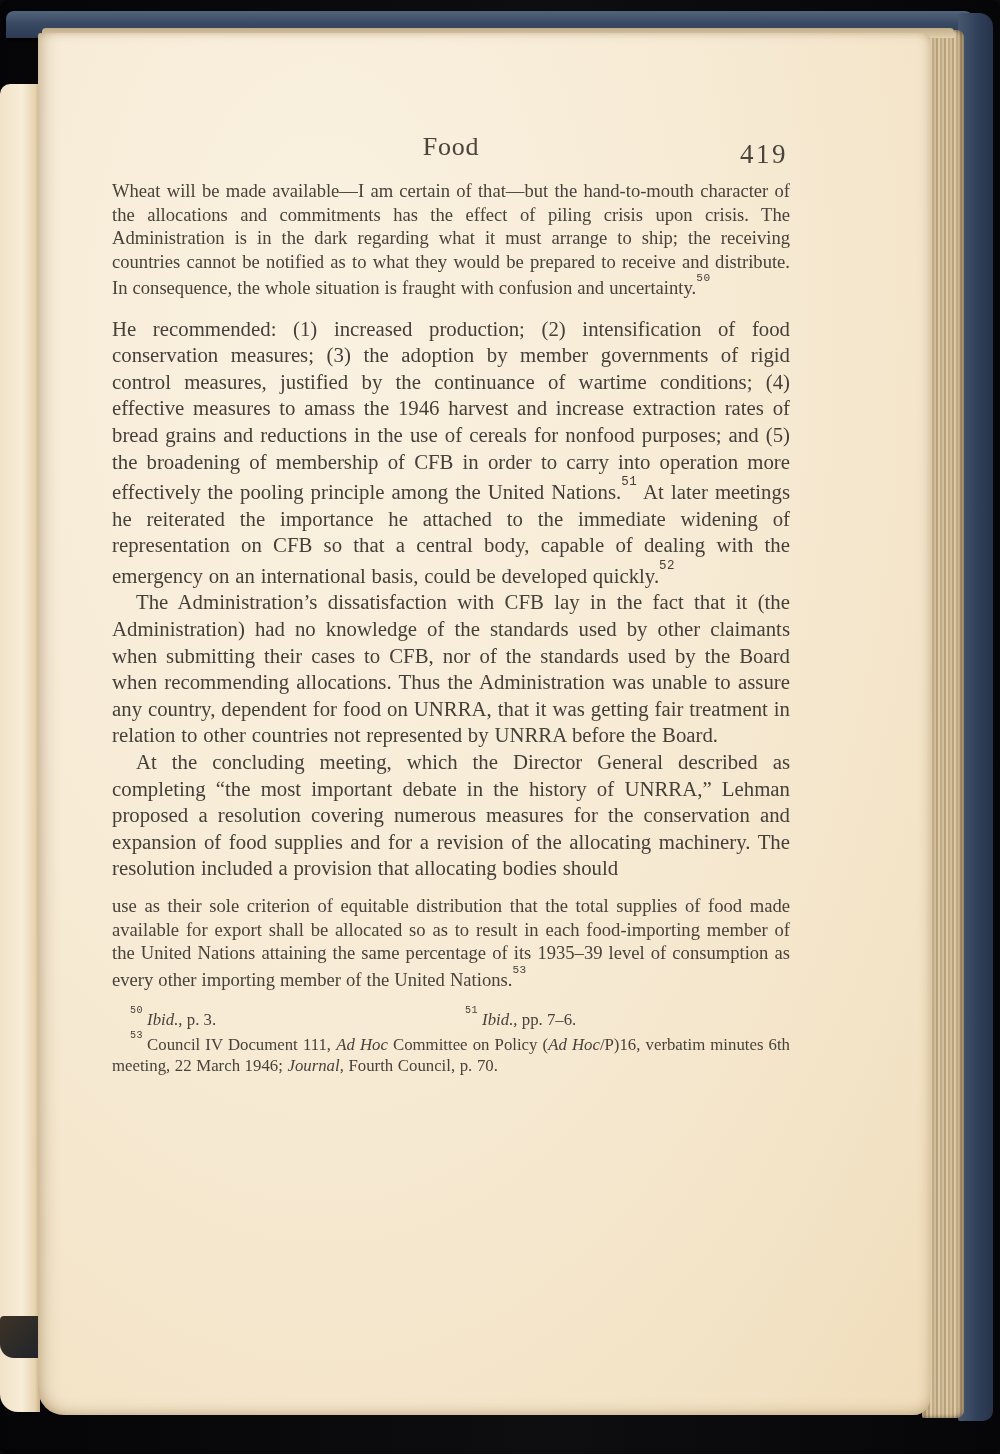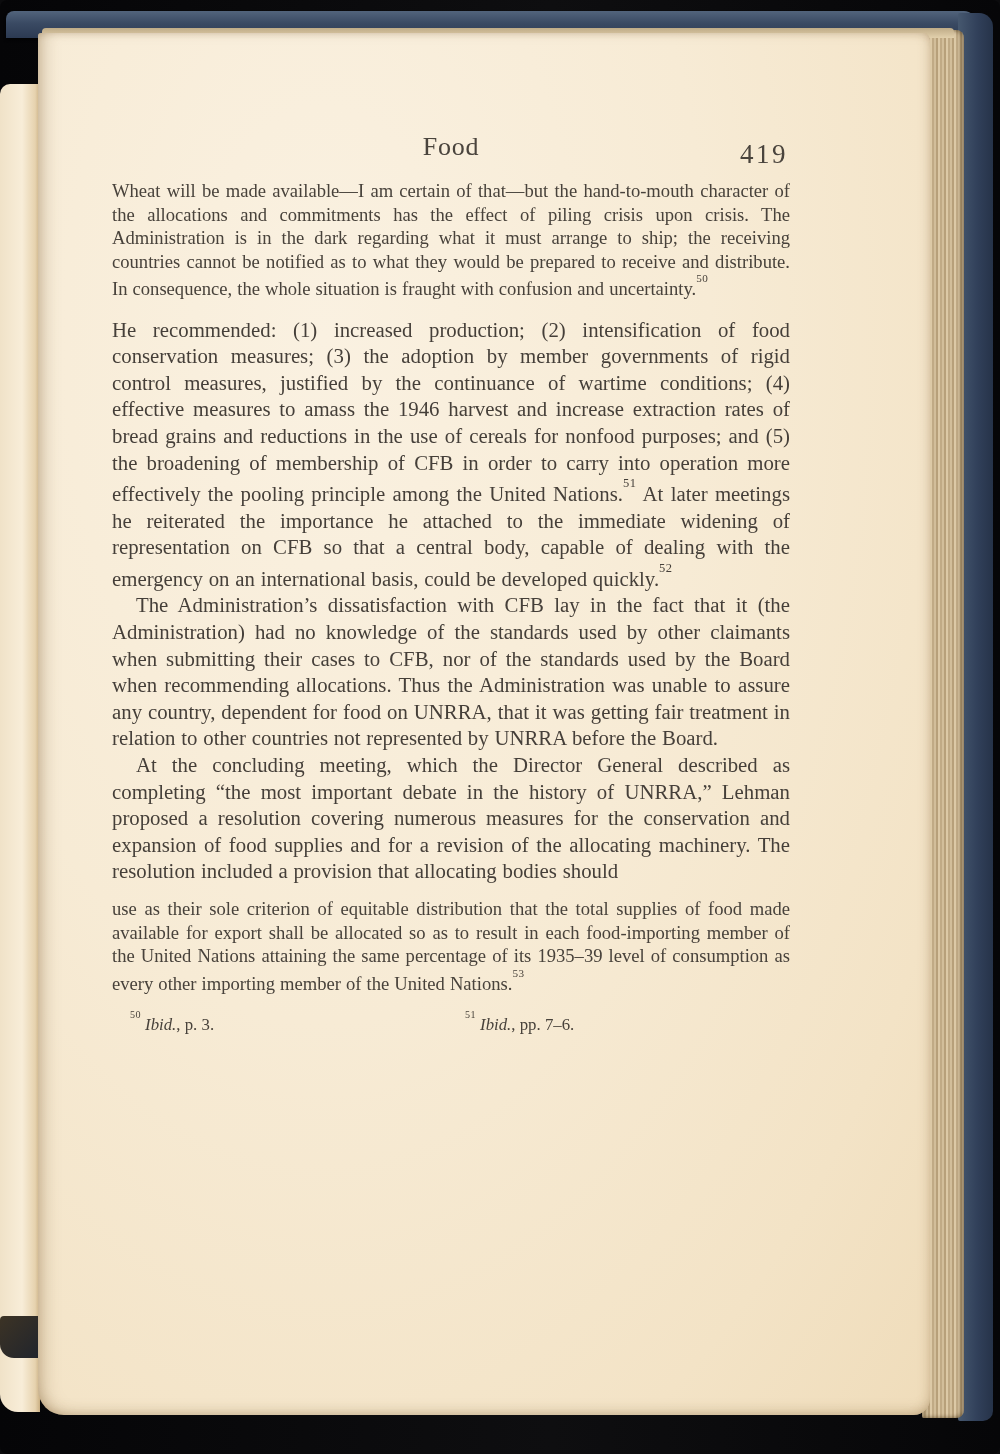--- a/index.html
+++ b/index.html
@@ -83,21 +83,21 @@
   .bq1 { margin-top:9px; }
   .bq2 { margin-top:12px; }
 
   .body-p {
     font-size:20.8px; line-height:26.6px; text-align:justify;
     word-spacing:.6px; margin:0; color:#453f39;
   }
   .body-p.first { margin-top:16px; }
   .indent { text-indent:24px; }
 
-  sup.fn-mark { font-size:.6em; position:relative; top:-.5em; letter-spacing:.5px; }
+  sup.fn-mark { font-size:.6em; position:relative; top:-.5em; letter-spacing:.5px;font-family:Liberation Mono, monospace; }
 
   .footnotes { margin-top:14px; font-size:16.8px; line-height:21.5px; color:#48423b; }
   .fn-row { display:flex; }
   .fn-cell-left { width:353px; padding-left:18px; }
   .fn-cell-right { flex:1; }
   .fn-para { margin:0; text-align:justify; text-indent:18px; word-spacing:.4px; }
   .fn-para sup.fn-mark, .fn-row sup.fn-mark { margin-right:4px; }
 </style>
 </head>
 <body>
@@ -130,18 +130,19 @@
       <p class="bq bq2"><span>use as their sole criterion of equitable distribution that the total supplies of food made available for export shall be allocated so as to result in each food-importing member of the United Nations attaining the same percentage of its 1935–39 level of consumption as every other importing member of the United Nations.</span><sup class="fn-mark">53</sup></p>
 
       <div class="footnotes">
 
         <div class="fn-row">
           <span class="fn-cell-left"><sup class="fn-mark">50</sup><i>Ibid.</i><span>, p. 3.</span></span>
           <span class="fn-cell-right"><sup class="fn-mark">51</sup><i>Ibid.</i><span>, pp. 7–6.</span></span>
         </div>
 
 
+        <p class="fn-para"><sup class="fn-mark">53</sup><span>Council IV Document 111, </span><i>Ad Hoc</i><span> Committee on Policy (</span><i>Ad Hoc</i><span>/P)16, verbatim minutes 6th meeting, 22 March 1946; </span><i>Journal</i><span>, Fourth Council, p. 70.</span></p>
 
       </div>
 
     </div>
   </div>
 </div>
 
 </body></html>

